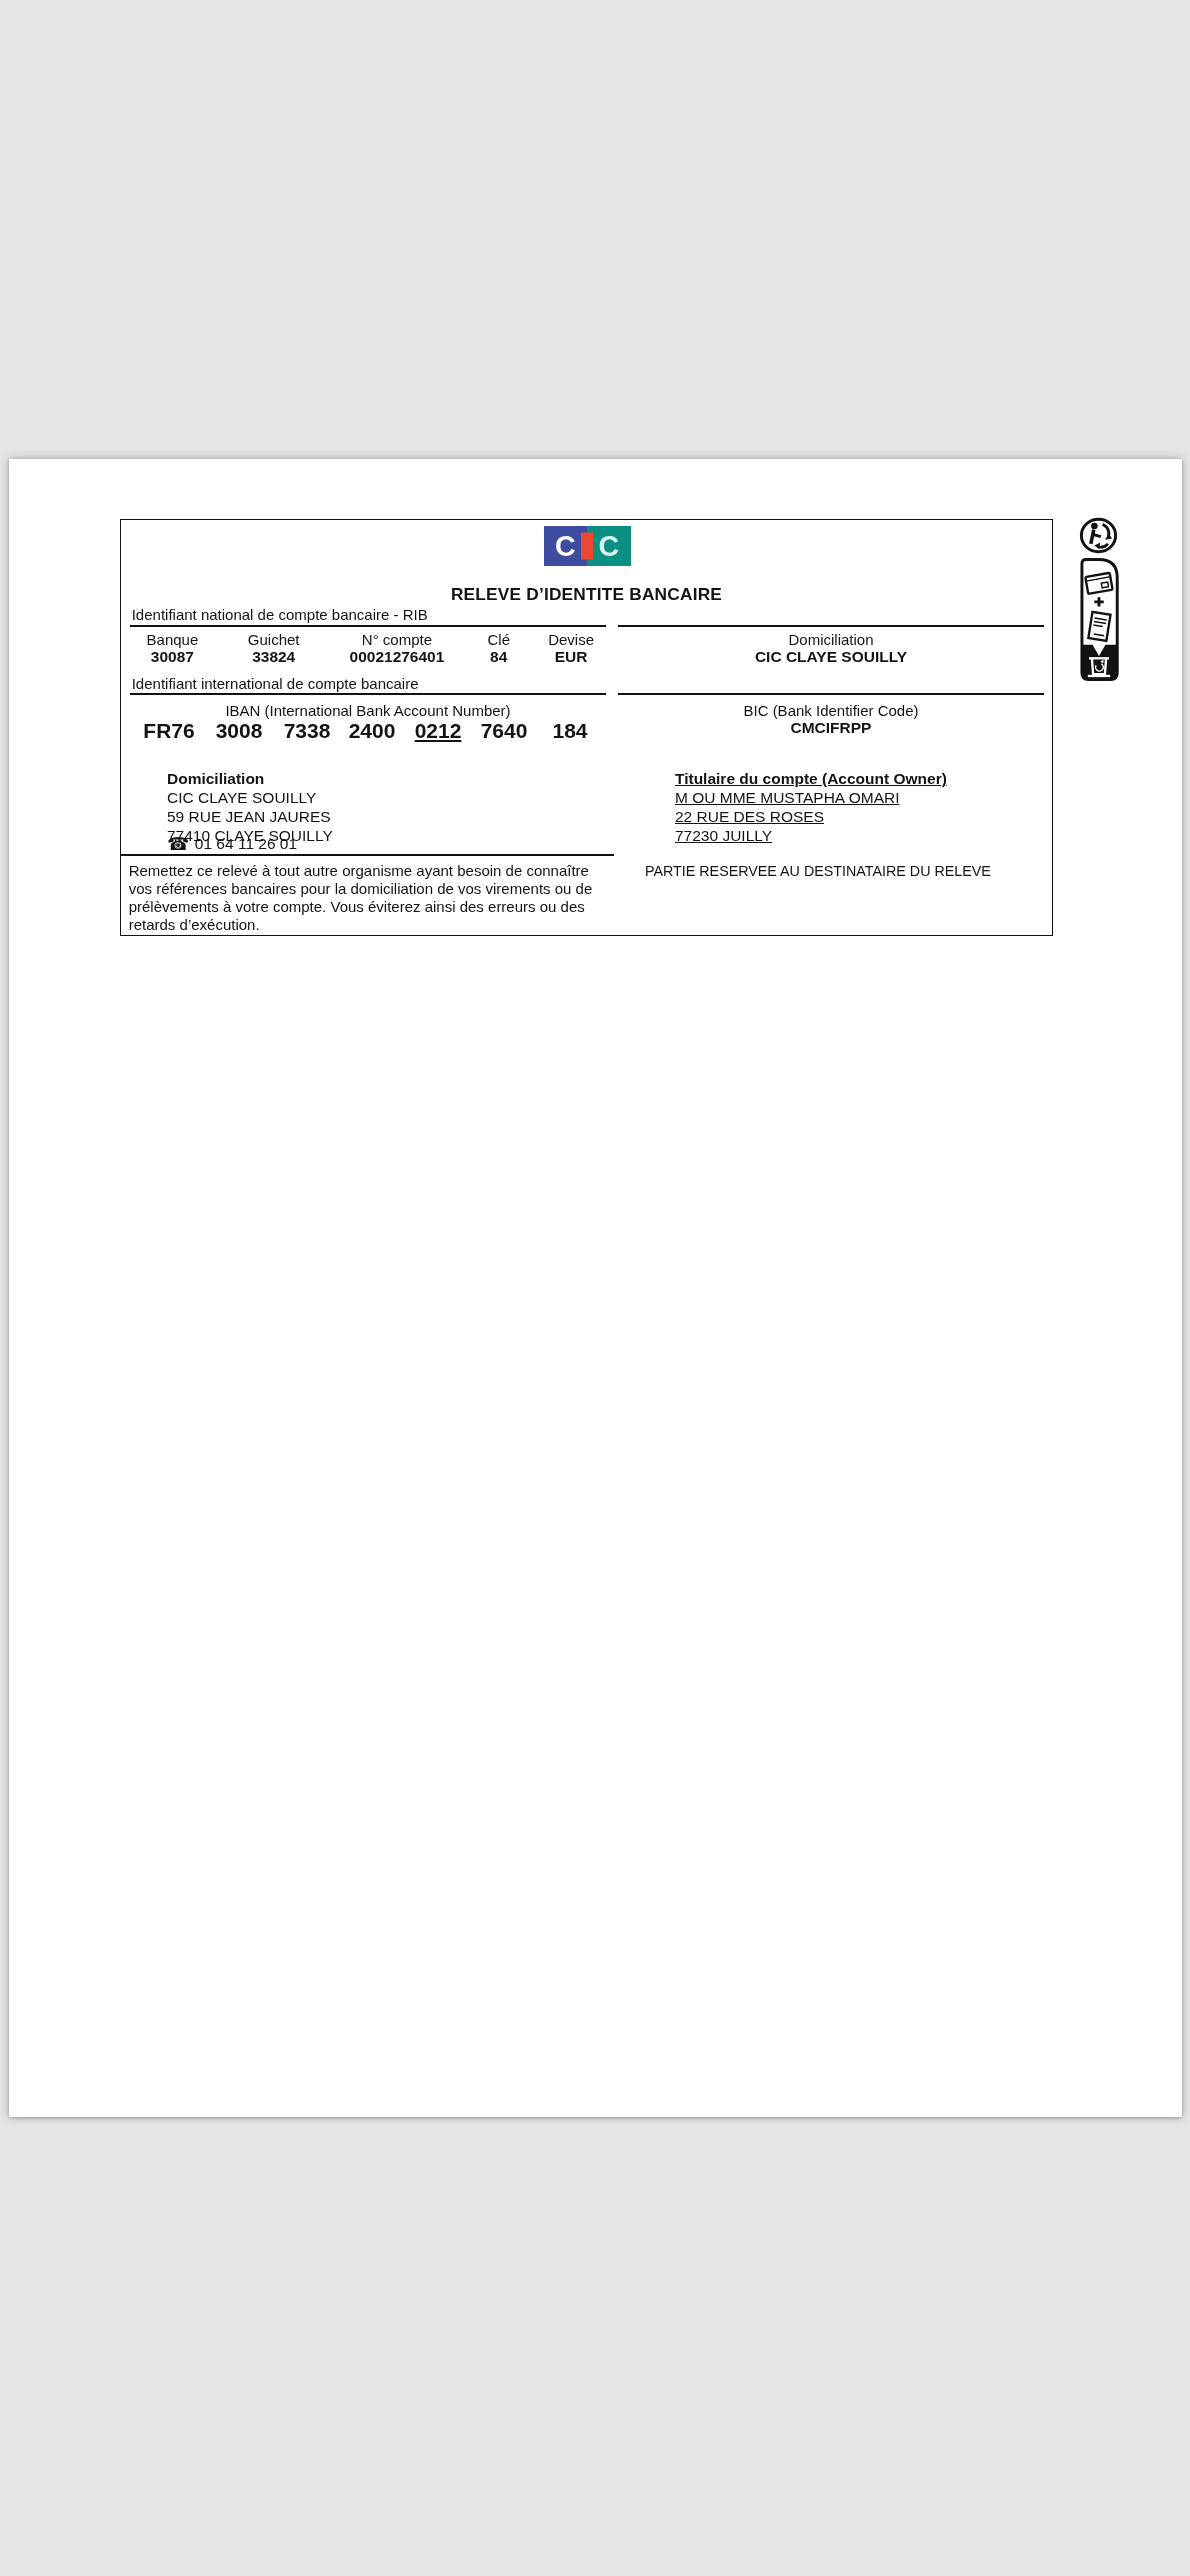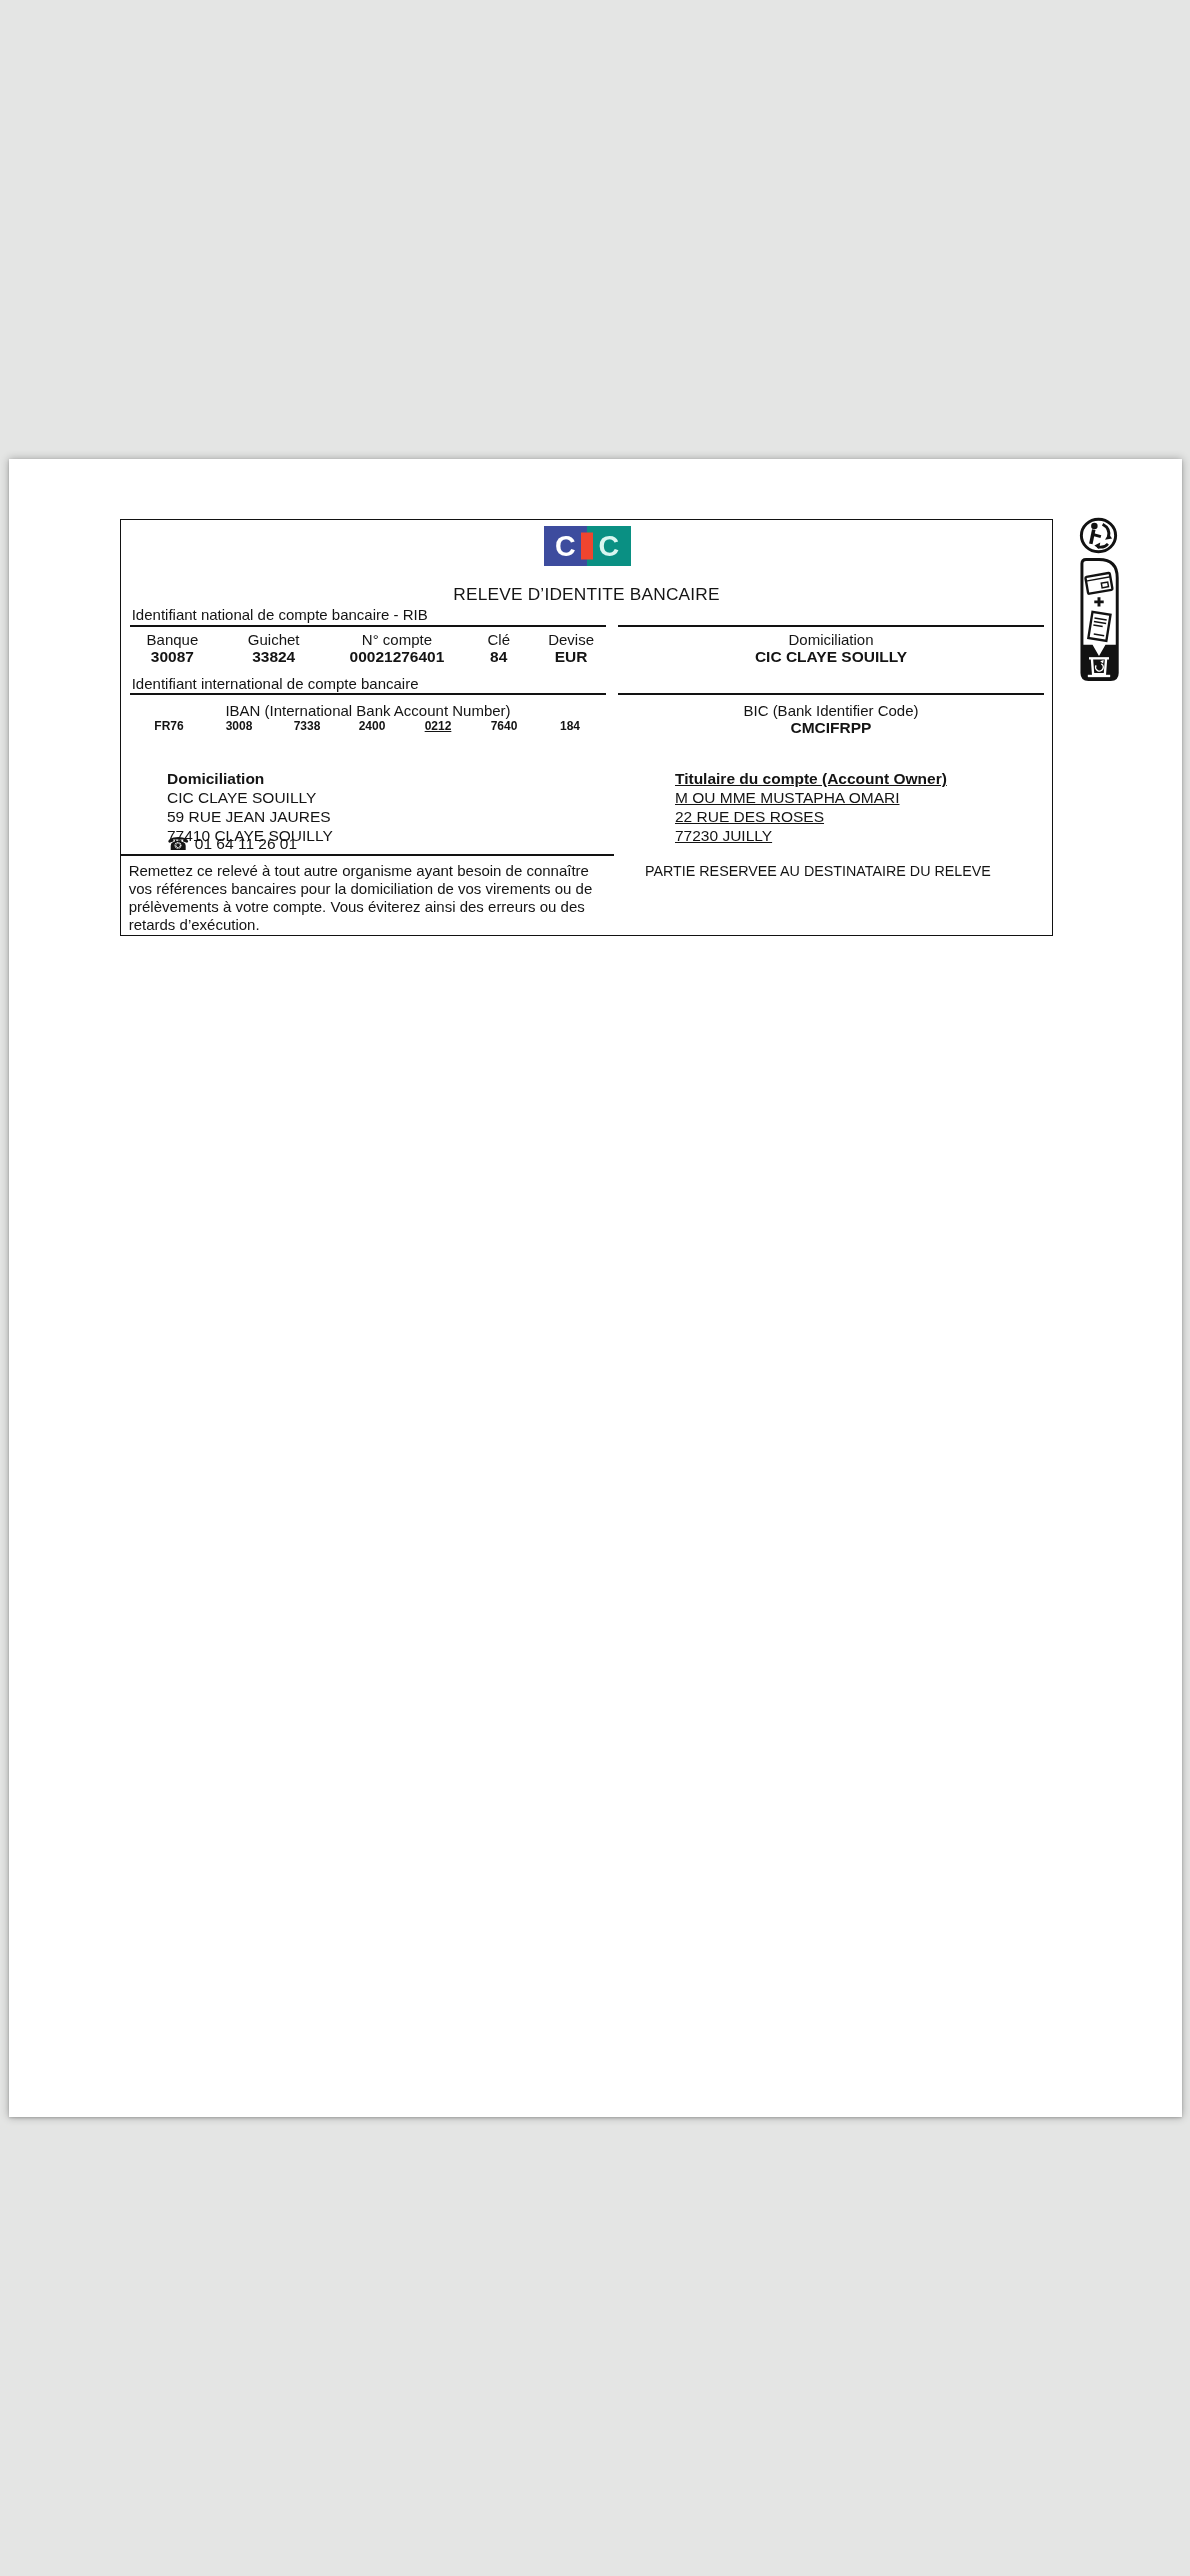--- a/index.html
+++ b/index.html
@@ -15,39 +15,39 @@
   
   .logo{position:absolute;left:50%;margin-left:-43px;top:6px;width:87px;height:40px;display:flex;}
   .logo-half{flex:1;display:flex;align-items:center;justify-content:center;
              font-size:28.6px;font-weight:bold;line-height:1;}
   .logo-blue{background:#3D4C9E;color:#ffffff;}
   .logo-teal{background:#0A9083;color:#d9f6f0;}
   .logo-bar{position:absolute;left:50%;top:50%;transform:translate(-50%,-50%);
             width:12px;height:27px;background:#F0452F;}
 
   .doc-title{position:absolute;left:0;top:64px;width:100%;text-align:center;
-             font-weight:normal;font-size:17.3px;letter-spacing:0.2px;}
+             font-weight:bold;font-size:17.3px;letter-spacing:0.2px;}
 
   .section-label{position:absolute;left:10.7px;font-size:15px;}
   .rule{position:absolute;height:2.4px;background:#121212;}
   .rule-l{left:9px;width:476px;}
   .rule-r{left:497px;width:426px;}
 
   .cols{position:absolute;left:9px;width:476px;display:flex;}
   .cols > div{text-align:center;}
   .c0{width:85px;} .c1{width:118px;} .c2{width:129px;} .c3{width:75px;} .c4{width:70px;}
   .hdr{font-size:15px;}
   .val{font-size:15.5px;font-weight:bold;}
 
   .rcol{position:absolute;left:497px;width:426px;text-align:center;}
   .lbl25{font-size:15px;}
   .val26{font-size:15.5px;font-weight:bold;}
 
   .iban-row{position:absolute;left:9px;top:199px;width:476px;height:19px;}
-  .iban-seg{position:absolute;transform:translateX(-50%);font-weight:bold;font-size:12px;white-space:nowrap;}
+  .iban-seg{position:absolute;transform:translateX(-50%);font-weight:bold;font-size:21px;white-space:nowrap;}
 
   .addr{position:absolute;font-size:15.5px;line-height:19px;}
   .addr .h{font-weight:bold;}
 
   .phone-row{position:absolute;left:46px;top:315px;display:flex;align-items:center;gap:5.4px;font-size:15.5px;}
   .phone-glyph{font-family:"DejaVu Sans",sans-serif;font-size:18px;line-height:1;}
 
   .note{position:absolute;left:7.7px;top:342px;font-size:15px;line-height:18px;}
   .note div{white-space:nowrap;}
   .recipient{position:absolute;left:524px;top:343px;font-size:14.3px;white-space:nowrap;}

